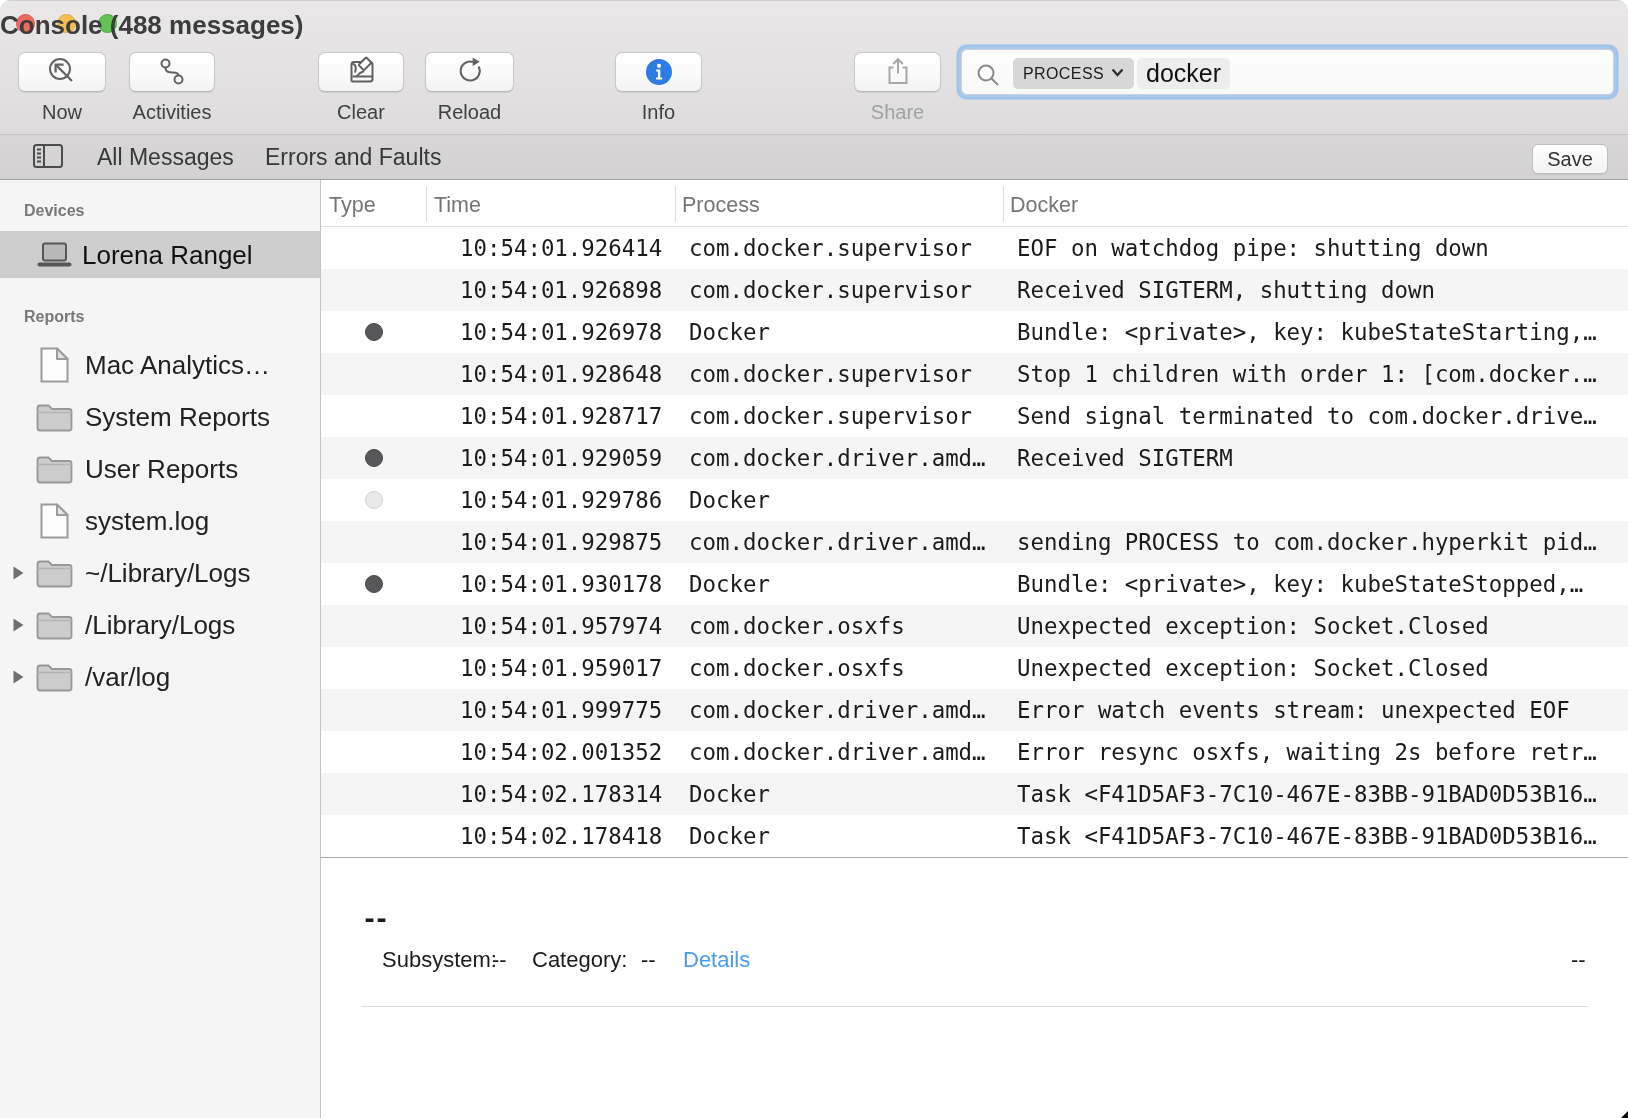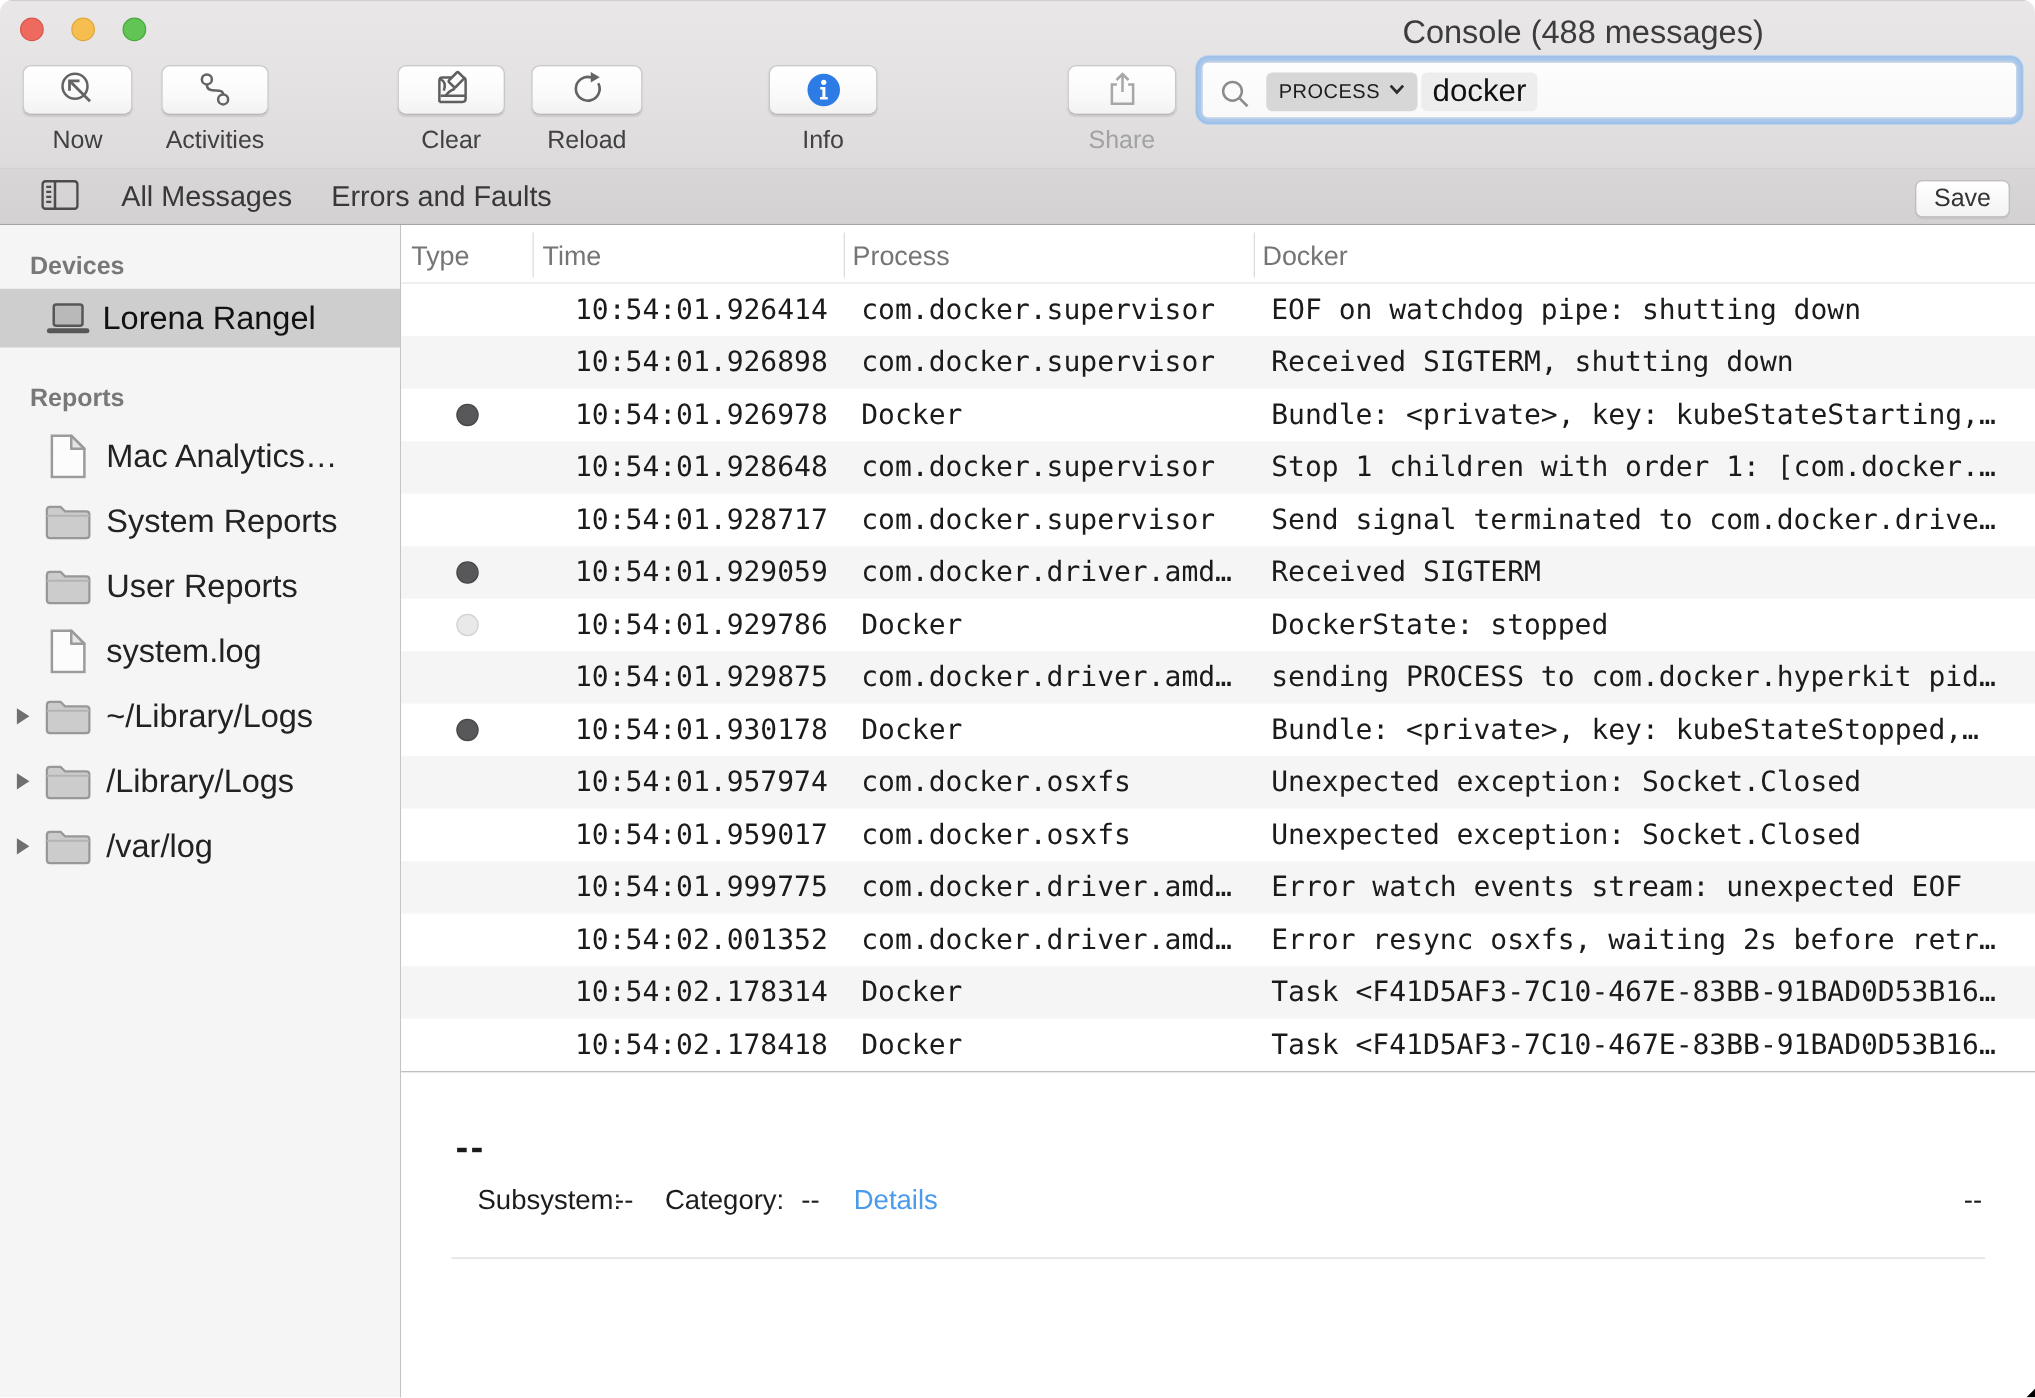--- a/index.html
+++ b/index.html
@@ -9,22 +9,22 @@
     border-radius:10px 10px 0 0; overflow:hidden; background:#ffffff; }
 
   
   .header { position:absolute; left:0; top:0; width:1628px; height:134px;
     background:linear-gradient(180deg,#e9e7e8 0%,#e3e1e2 55%,#dddbdc 100%);
     border-top:1px solid #cfcfcf; }
   .traffic { position:absolute; top:13px; width:19px; height:19px; border-radius:50%; }
   .traffic.red    { left:16px;  background:#ee6a5f; border:1px solid #d8564b; }
   .traffic.yellow { left:57px;  background:#f5be4f; border:1px solid #dda83d; }
   .traffic.green  { left:98px;  background:#61c454; border:1px solid #4aa73d; }
-  .win-title { position:absolute; top:9px; left:0; width:1411px; text-align:right;
-    font-size:26px; font-weight:400; color:#3c3c3c; letter-spacing:0px; }
+  .win-title { position:absolute; top:9px; left:0; width:1411px; text-align:left;
+    font-size:26px; font-weight:700; color:#3c3c3c; letter-spacing:0px; }
 
   .tbtn { position:absolute; top:51px; height:40px; border-radius:7px;
     background:linear-gradient(180deg,#ffffff 0%,#fbfafa 60%,#f3f2f2 100%);
     border:1px solid #c9c7c8; border-bottom-color:#b9b7b8;
     box-shadow:0 1px 1px rgba(0,0,0,0.09); }
   .tbtn svg { position:absolute; left:50%; top:50%; transform:translate(-50%,-50%); }
   .tlabel { position:absolute; top:100px; font-size:20px; color:#414141; text-align:center; }
   .tlabel.disabled { color:#a2a2a2; }
 
   #btn-now        { left:18px;  width:88px; }
@@ -64,21 +64,21 @@
   #tab-all { left:97px; }
   #tab-errors { left:265px; }
   .save-btn { position:absolute; right:20px; top:9px; width:76px; height:30px;
     border-radius:6px; background:linear-gradient(180deg,#ffffff,#f4f3f3);
     border:1px solid #bfbdbe; box-shadow:0 1px 1px rgba(0,0,0,0.07);
     font-size:20px; color:#333; text-align:center; line-height:28px; }
 
   
   .sidebar { position:absolute; left:0; top:180px; width:321px; bottom:0;
     background:#f5f5f5; border-right:1px solid #c3c3c3; }
-  .side-head { position:absolute; left:24px; font-size:20px; font-weight:700; color:#787878; }
+  .side-head { position:absolute; left:24px; font-size:16px; font-weight:700; color:#787878; }
   #head-devices { top:22px; }
   #head-reports { top:128px; }
   .side-row { position:absolute; left:0; width:320px; }
   .side-row .lbl { position:absolute; left:85px; top:50%; transform:translateY(-50%);
     font-size:26px; color:#222; white-space:nowrap; }
   .device-row { top:51px; height:47px; background:#cecece; }
   .device-row .lbl { left:82px; color:#111; }
   .item { height:52px; }
   .icon-box { position:absolute; left:36px; top:50%; transform:translateY(-50%); width:37px; }
   .tri { position:absolute; left:12px; top:50%; transform:translateY(-50%); }
@@ -332,21 +332,20 @@
         <div class="row alt">
     <span class="dot alert-dark"></span>
     <span class="cell time">10:54:01.929059</span>
     <span class="cell process">com.docker.driver.amd…</span>
     <span class="cell message">Received SIGTERM</span>
   </div>
         <div class="row">
     <span class="dot alert-light"></span>
     <span class="cell time">10:54:01.929786</span>
     <span class="cell process">Docker</span>
-    <span class="cell message">DockerState: stopped</span>
   </div>
         <div class="row alt">
 
     <span class="cell time">10:54:01.929875</span>
     <span class="cell process">com.docker.driver.amd…</span>
     <span class="cell message">sending PROCESS to com.docker.hyperkit pid…</span>
   </div>
         <div class="row">
     <span class="dot alert-dark"></span>
     <span class="cell time">10:54:01.930178</span>

